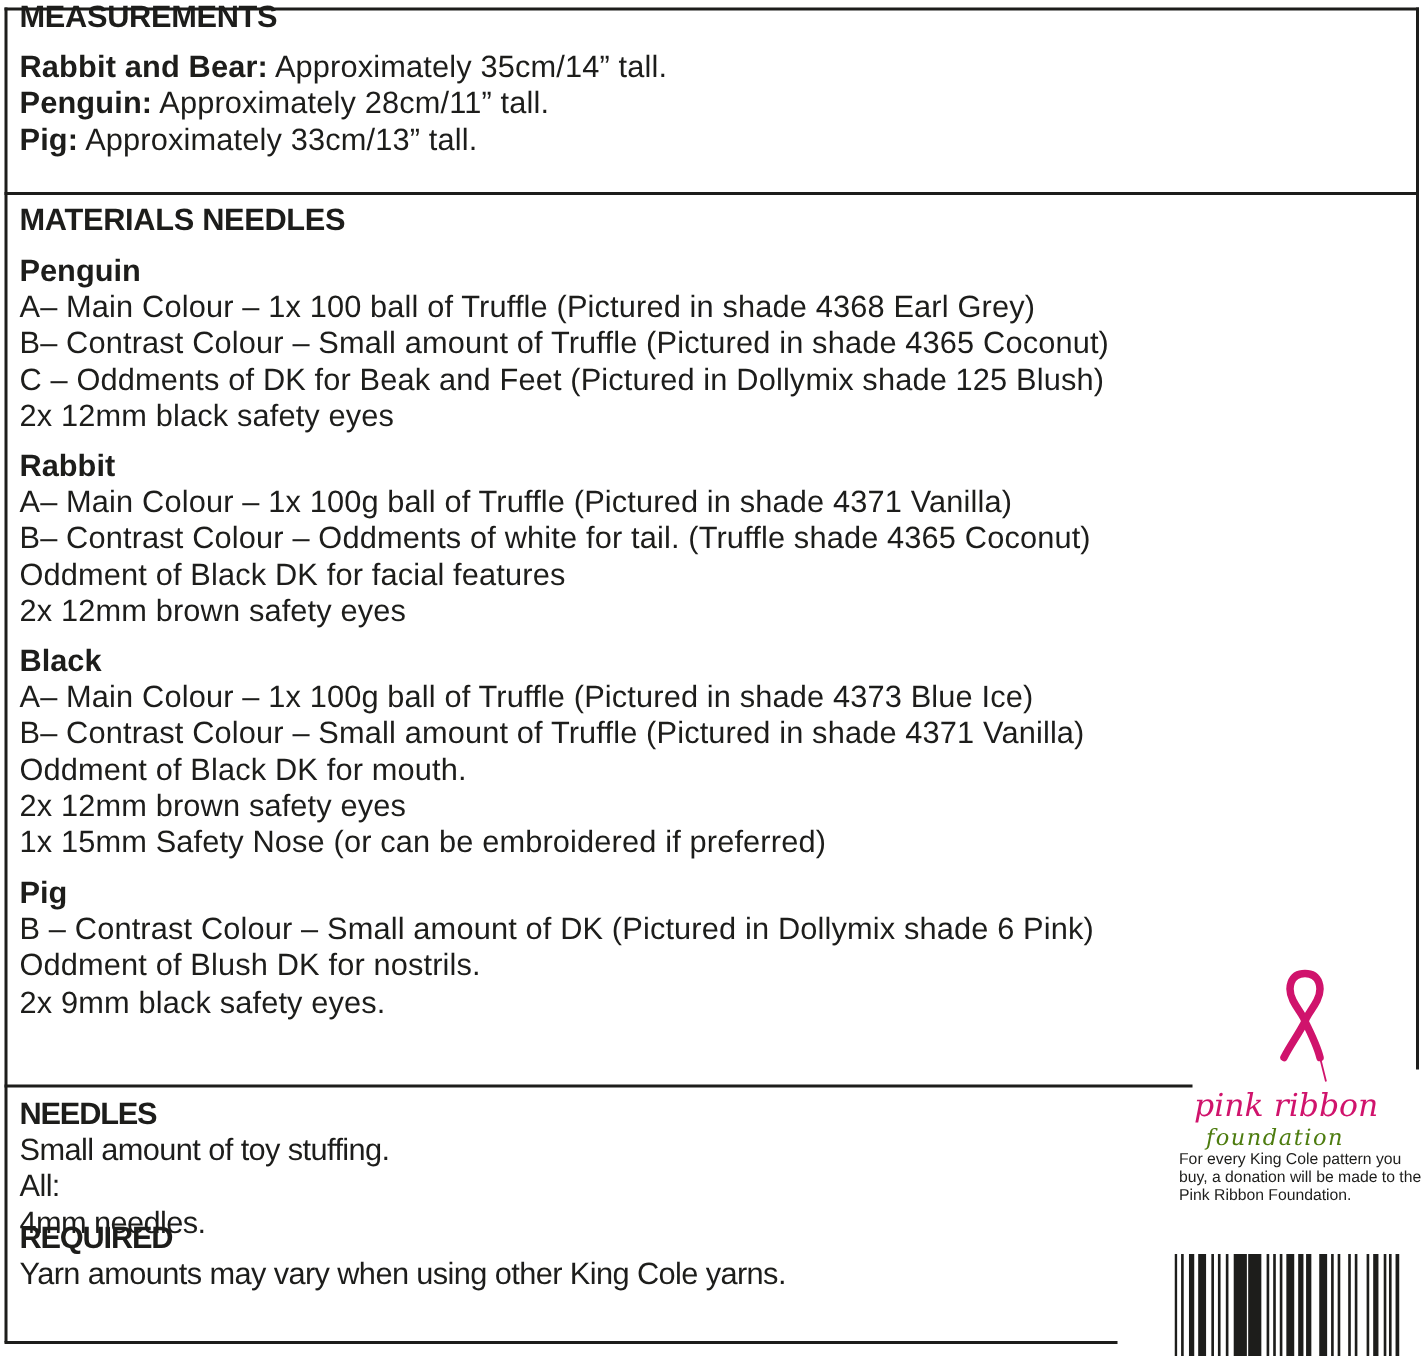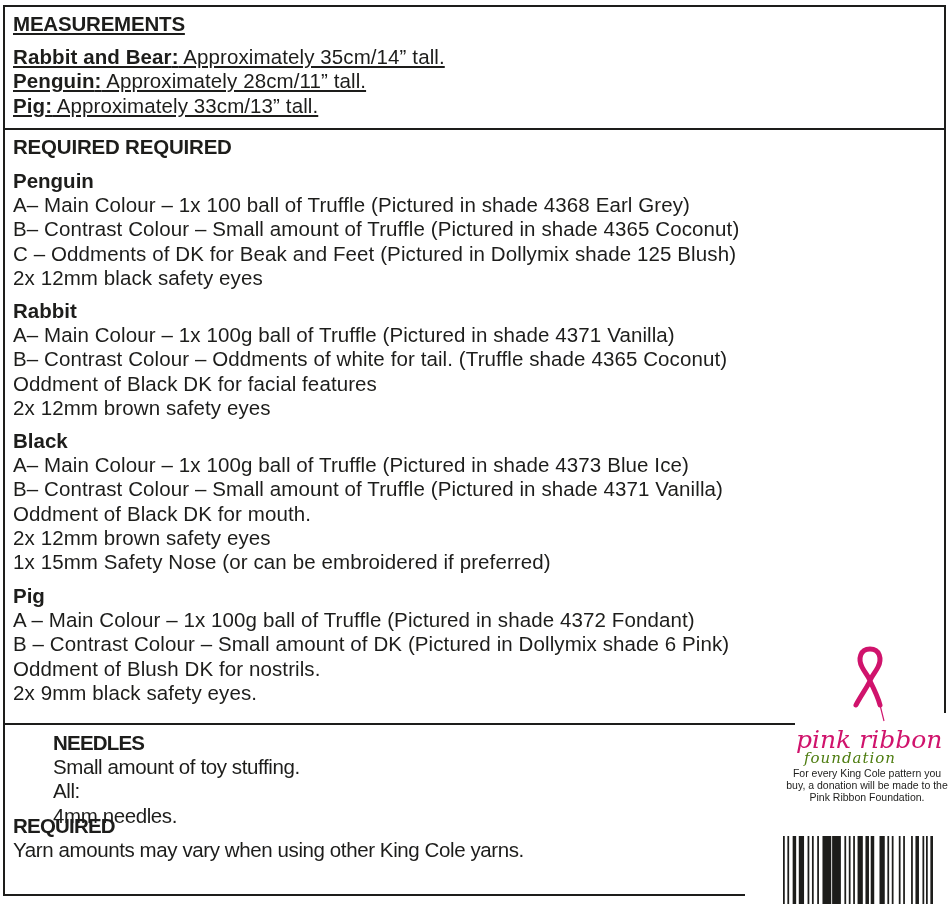--- a/index.html
+++ b/index.html
@@ -9,45 +9,45 @@
       color: #1d1d1b;
     }
     .line { position: absolute; background: #1d1d1b; }
     .block { position: absolute; left: 13px; }
     .heading { font-weight: bold; font-size: 20.5px; line-height: 24px; letter-spacing: -0.2px; }
     .text { font-size: 20.5px; line-height: 24.3px; white-space: nowrap; letter-spacing: 0.1px; }
     .text b { font-weight: bold; margin-top: 43px; }
     .sub { font-weight: bold; font-size: 20.5px; line-height: 24px; }
     .needles-text { font-size: 20.5px; line-height: 24.3px; letter-spacing: -0.4px; }
     .pink-logo { position: absolute; left: 792px; top: 645px; width: 156px; height: 160px; text-align: center; }
-    .pink-word { position: absolute; left: 4px; top: 80px; font-family: "DejaVu Serif", serif; font-size: 25px; color: #d0136c; letter-spacing: 0px; font-style: italic; }
+    .pink-word { position: absolute; left: 4px; top: 80px; font-family: "DejaVu Serif", serif; font-size: 21px; color: #d0136c; letter-spacing: 0px; font-style: italic; }
     .pink-found { position: absolute; left: 12px; top: 104px; font-family: "DejaVu Serif", serif; font-size: 15px; color: #4d7c0f; font-style: italic; letter-spacing: 1px; }
-    .pink-caption { position: absolute; left: -6px; top: 122px; width: 162px; font-size: 10.5px; line-height: 12px; text-align: center; color: #1d1d1b; }
+    .pink-caption { position: absolute; left: -6px; top: 122px; width: 162px; font-size: 10.5px; line-height: 12px; text-align: left; color: #1d1d1b; }
     .barcode { position: absolute; left: 783px; top: 836px; width: 150px; height: 68px; }
   </style>
 </head>
 <body>
 
 <div class="line" style="left:3px; top:5px; width:943px; height:1.5px;"></div>
 <div class="line" style="left:3px; top:5px; width:1.5px; height:890px;"></div>
 <div class="line" style="left:944px; top:5px; width:1.5px; height:708px;"></div>
 <div class="line" style="left:3px; top:128px; width:943px; height:1.5px;"></div>
 <div class="line" style="left:3px; top:723px; width:792px; height:1.5px;"></div>
 <div class="line" style="left:3px; top:894px; width:742px; height:1.5px;"></div>
 
-<div class="block" style="top:12px;text-decoration:underline;">
+<div class="block" style="top:0;">
   <div class="heading">MEASUREMENTS</div>
   <div style="height:9px;"></div>
   <div class="text"><b>Rabbit and Bear</b><b>:</b><span> Approximately 35cm/14” tall.</span></div>
   <div class="text"><b>Penguin</b><b>:</b><span> Approximately 28cm/11” tall.</span></div>
   <div class="text"><b>Pig</b><b>:</b><span> Approximately 33cm/13” tall.</span></div>
 </div>
 
 <div class="block" style="top:135px;">
-  <div class="heading">REQUIRED REQUIRED</div>
+  <div class="heading">MATERIALS NEEDLES</div>
 </div>
 
 <div class="block" style="top:169px;">
   <div class="sub">Penguin</div>
   <div class="text">A– Main Colour – 1x 100 ball of Truffle (Pictured in shade 4368 Earl Grey)</div>
   <div class="text">B– Contrast Colour – Small amount of Truffle (Pictured in shade 4365 Coconut)</div>
   <div class="text">C – Oddments of DK for Beak and Feet (Pictured in Dollymix shade 125 Blush)</div>
   <div class="text">2x 12mm black safety eyes</div>
 </div>
 
@@ -63,27 +63,26 @@
   <div class="sub">Black</div>
   <div class="text">A– Main Colour – 1x 100g ball of Truffle (Pictured in shade 4373 Blue Ice)</div>
   <div class="text">B– Contrast Colour – Small amount of Truffle (Pictured in shade 4371 Vanilla)</div>
   <div class="text">Oddment of Black DK for mouth.</div>
   <div class="text">2x 12mm brown safety eyes</div>
   <div class="text">1x 15mm Safety Nose (or can be embroidered if preferred)</div>
 </div>
 
 <div class="block" style="top:584px;">
   <div class="sub">Pig</div>
-  <div class="text">A – Main Colour – 1x 100g ball of Truffle (Pictured in shade 4372 Fondant)</div>
   <div class="text">B – Contrast Colour – Small amount of DK (Pictured in Dollymix shade 6 Pink)</div>
   <div class="text">Oddment of Blush DK for nostrils.</div>
   <div class="text">2x 9mm black safety eyes.</div>
 </div>
 
-<div class="block" style="top:731px;margin-left:40px;">
+<div class="block" style="top:731px;">
   <div class="heading" style="letter-spacing:-0.8px;">NEEDLES</div>
   <div class="needles-text">Small amount of toy stuffing.</div>
   <div class="needles-text">All:</div>
   <div class="needles-text">4mm needles.</div>
 </div>
 
 <div class="block" style="top:814px;">
   <div class="heading" style="letter-spacing:-0.8px;">REQUIRED</div>
   <div class="needles-text">Yarn amounts may vary when using other King Cole yarns.</div>
 </div>

